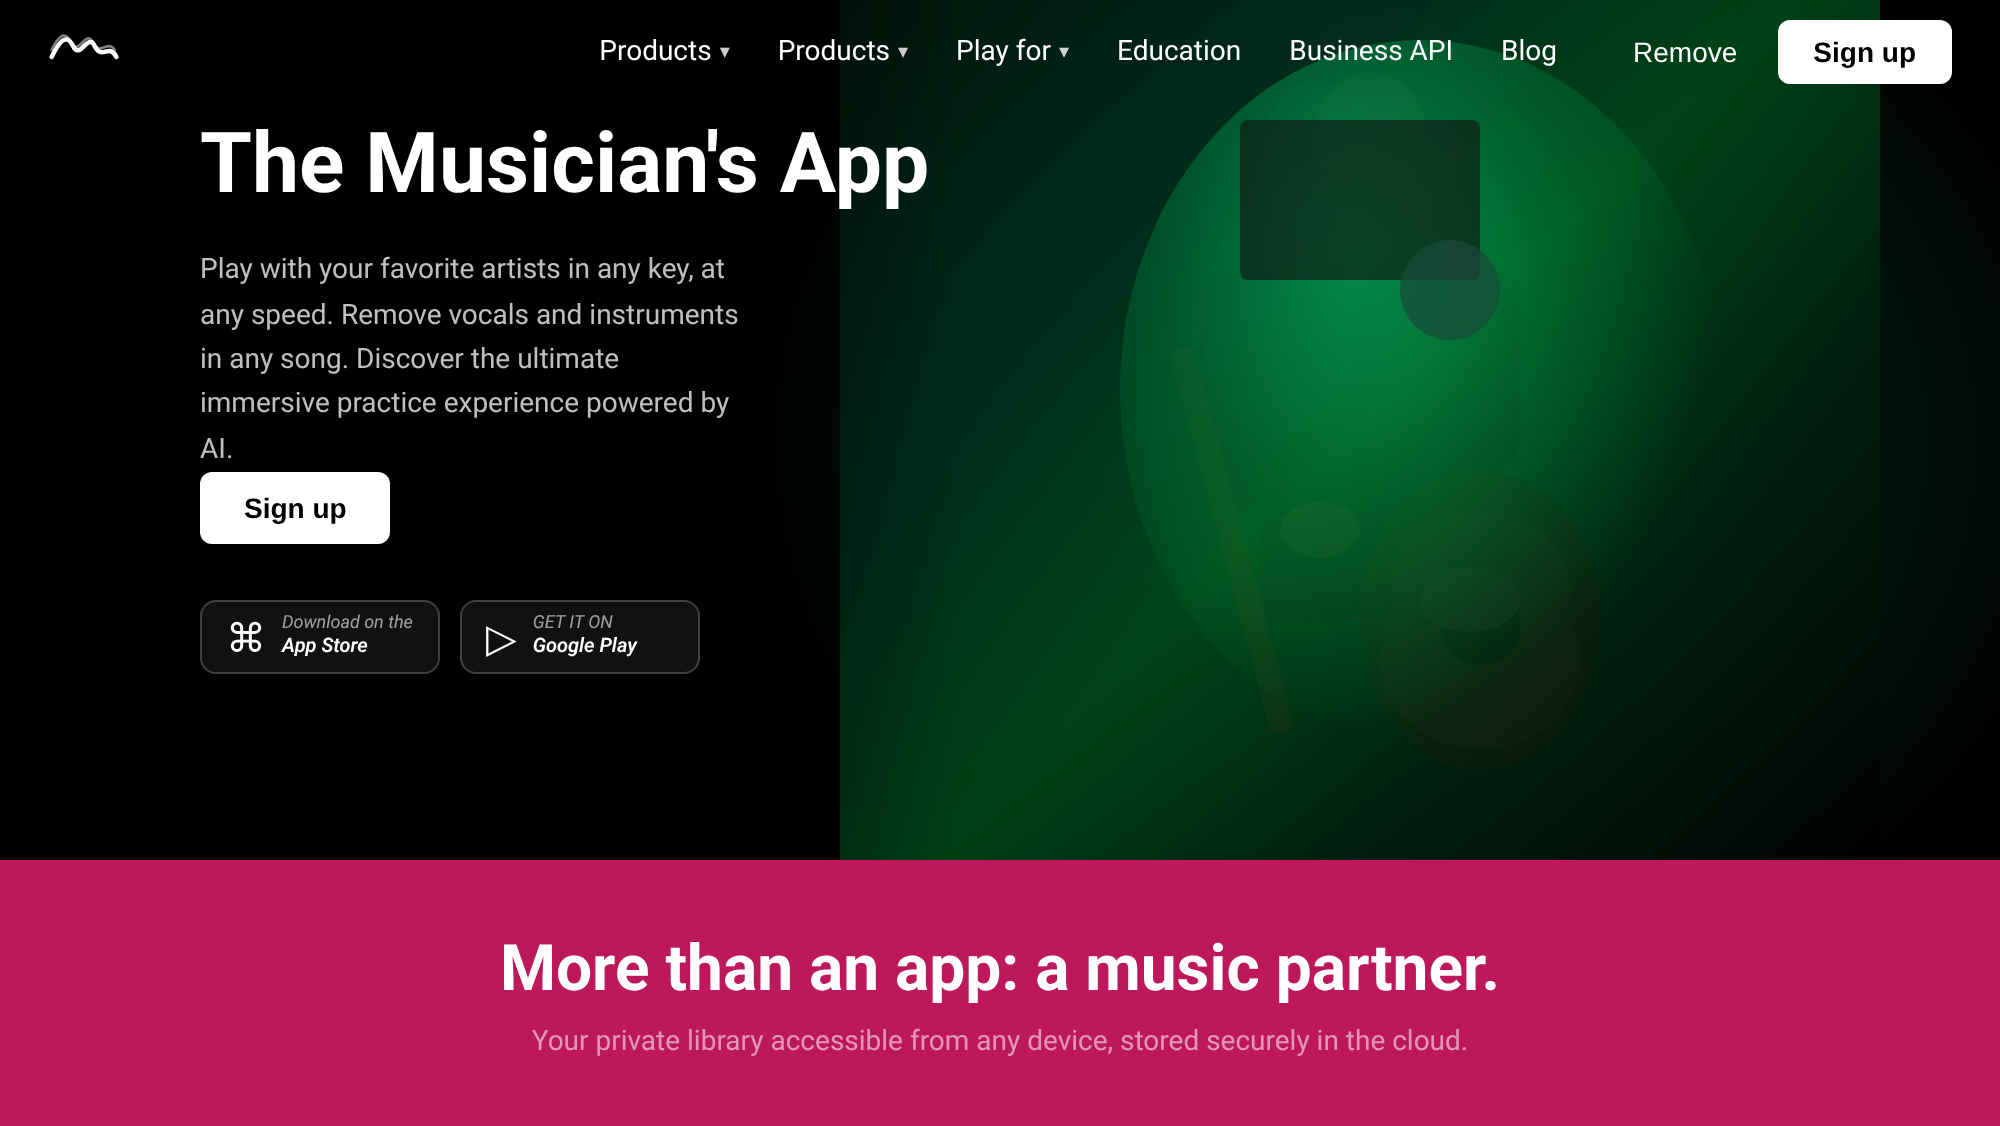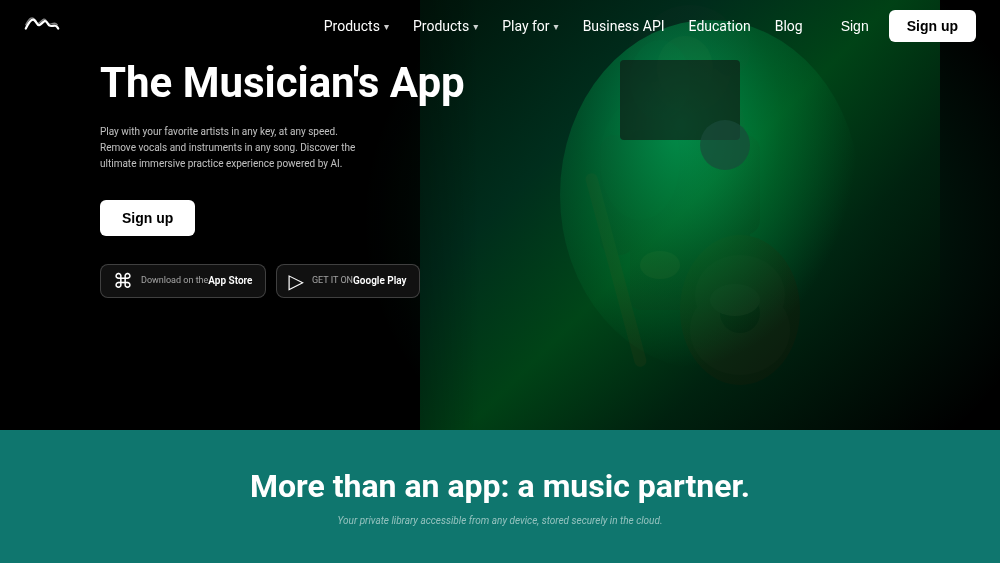--- a/index.html
+++ b/index.html
@@ -123,25 +123,24 @@
 
     .hero-title {
       font-size: 42px;
       font-weight: 700;
       line-height: 1.1;
       margin-bottom: 18px;
       color: #fff;
     }
 
     .hero-desc {
-      font-size: 10px;
+      font-size: 14px;
       line-height: 1.6;
       color: rgba(255,255,255,0.75);
       max-width: 270px;
-      margin-bottom: 28px;
     }
 
     .btn-signup-hero {
       display: inline-block;
       background: #fff;
       color: #000;
       font-size: 14px;
       font-weight: 600;
       padding: 10px 22px;
       border-radius: 6px;
@@ -176,60 +175,60 @@
       min-width: 120px;
     }
 
     .store-badge-icon {
       font-size: 20px;
       line-height: 1;
     }
 
     .store-badge-text {
       display: flex;
-      flex-direction: row;
+      flex-direction: column;
+      font-style: italic;
     }
 
     .store-badge-sub {
       font-size: 9px;
       color: rgba(255,255,255,0.6);
       line-height: 1.2;
     }
 
     .store-badge-name {
       font-size: 10px;
       font-weight: 600;
       color: #fff;
       line-height: 1.2;
     }
 
     
     .bottom-section {
       width: 1000px;
       height: 133px;
-      background: #0f766e;
+      background: #be185d;
       display: flex;
       flex-direction: column;
       align-items: center;
       justify-content: center;
       text-align: center;
       padding: 0 200px;
     }
 
     .bottom-title {
       font-size: 32px;
       font-weight: 700;
       color: #fff;
       margin-bottom: 10px;
     }
 
     .bottom-subtitle {
-      font-size: 10px;
+      font-size: 14px;
       color: rgba(255,255,255,0.55);
-      font-style: italic;
     }
 
     
     .person-svg {
       width: 100%;
       height: 100%;
     }
   </style>
 </head>
 <body>
@@ -250,32 +249,32 @@
     </a>
     <a class="nav-link">
       <span>Products</span>
       <span class="chevron">▾</span>
     </a>
     <a class="nav-link">
       <span>Play for</span>
       <span class="chevron">▾</span>
     </a>
     <a class="nav-link">
+      <span>Education</span>
+    </a>
+    <a class="nav-link">
       <span>Business API</span>
     </a>
     <a class="nav-link">
-      <span>Education</span>
-    </a>
-    <a class="nav-link">
       <span>Blog</span>
     </a>
   </div>
 
   <div class="nav-actions">
-    <button class="btn-login">Sign</button>
+    <button class="btn-login">Remove</button>
     <button class="btn-signup-nav">Sign up</button>
   </div>
 </nav>
 
 <div class="hero">
 
   <div class="hero-bg-glow"></div>
 
   <div class="hero-person">
     

